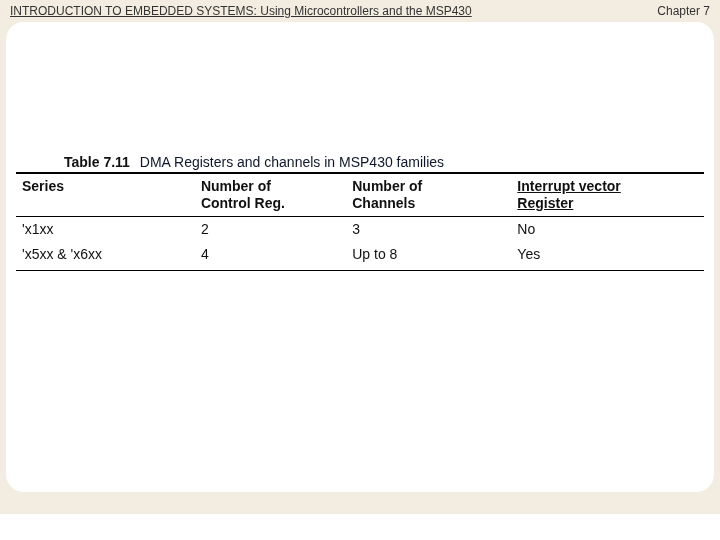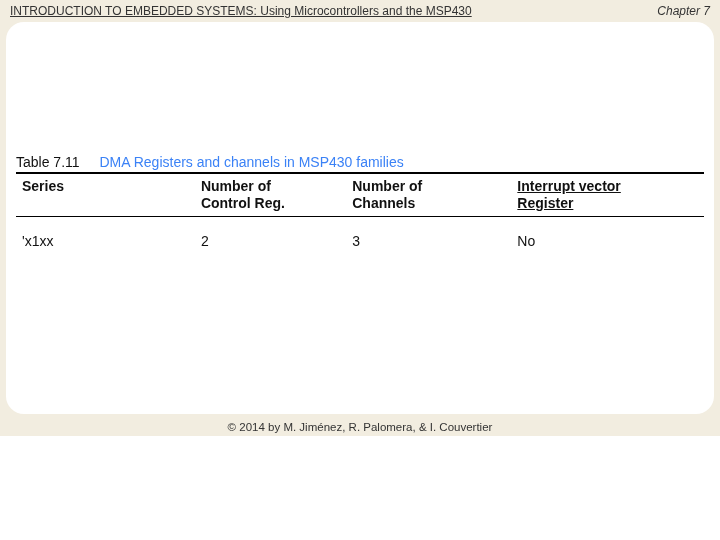--- a/index.html
+++ b/index.html
@@ -5,40 +5,39 @@
   html, body {
     margin: 0;
     padding: 0;
     width: 720px;
     height: 540px;
     overflow: hidden;
     font-family: Verdana, Geneva, sans-serif;
   }
   .page {
     width: 720px;
-    height: 436px;
+    height: 514px;
     background: #f2ede0;
     position: relative;
   }
   .header {
     position: absolute;
     top: 0;
     left: 0;
     right: 0;
     padding: 4px 10px 2px 10px;
     font-size: 12px;
     color: #333;
   }
   .header-left {
     float: left;
     text-decoration: underline;
   }
   .header-right {
     float: right;
-    font-style: italic;
   }
   .content-card {
     position: absolute;
     top: 22px;
     left: 6px;
     right: 6px;
     bottom: 22px;
     background: #ffffff;
     border-radius: 18px;
   }
@@ -57,43 +56,44 @@
     left: 10px;
     right: 10px;
     font-family: "Segoe UI", Arial, sans-serif;
     color: #111;
   }
   .table-caption {
     font-size: 14px;
     margin-bottom: 2px;
   }
   .table-caption .tnum {
-    font-weight: normal;
+    font-weight: bold;
+    margin-left: 48px;
   }
   .table-caption .ttitle {
     font-weight: normal;
-    color: #3b82f6;
-    margin-left: 16px;
+    color: #0f172a;
+    margin-left: 6px;
   }
   table.data {
     width: 100%;
     border-collapse: collapse;
     font-size: 14px;
   }
   table.data th {
     text-align: left;
     font-weight: bold;
     padding: 4px 6px 4px 6px;
     border-top: 2px solid #000;
     border-bottom: 1.5px solid #000;
     vertical-align: top;
     line-height: 1.2;
   }
   table.data td {
-    padding: 16px 6px;
+    padding: 4px 6px;
     vertical-align: top;
     line-height: 1.25;
   }
   table.data tr.lastrow td {
     border-bottom: 1.5px solid #000;
     padding-bottom: 6px;
   }
   .col-series   { width: 26%; margin-top: 28px; }
   .col-control  { width: 22%; }
   .col-channels { width: 24%; }
@@ -126,20 +126,25 @@
             <th class="col-irq">Interrupt vector<br>Register</th>
           </tr>
         </thead>
         <tbody>
           <tr>
             <td>'x1xx</td>
             <td>2</td>
             <td>3</td>
             <td>No</td>
           </tr>
+          <tr class="lastrow">
+            <td>'x5xx &amp; 'x6xx</td>
+            <td>4</td>
+            <td>Up to 8</td>
+            <td>Yes</td>
+          </tr>
         </tbody>
       </table>
 
     </div>
   </div>
 
-  <div class="footer">© 2014 by M. Jiménez, R. Palomera, &amp; I. Couvertier</div>
 </div>
 
 </body></html>

